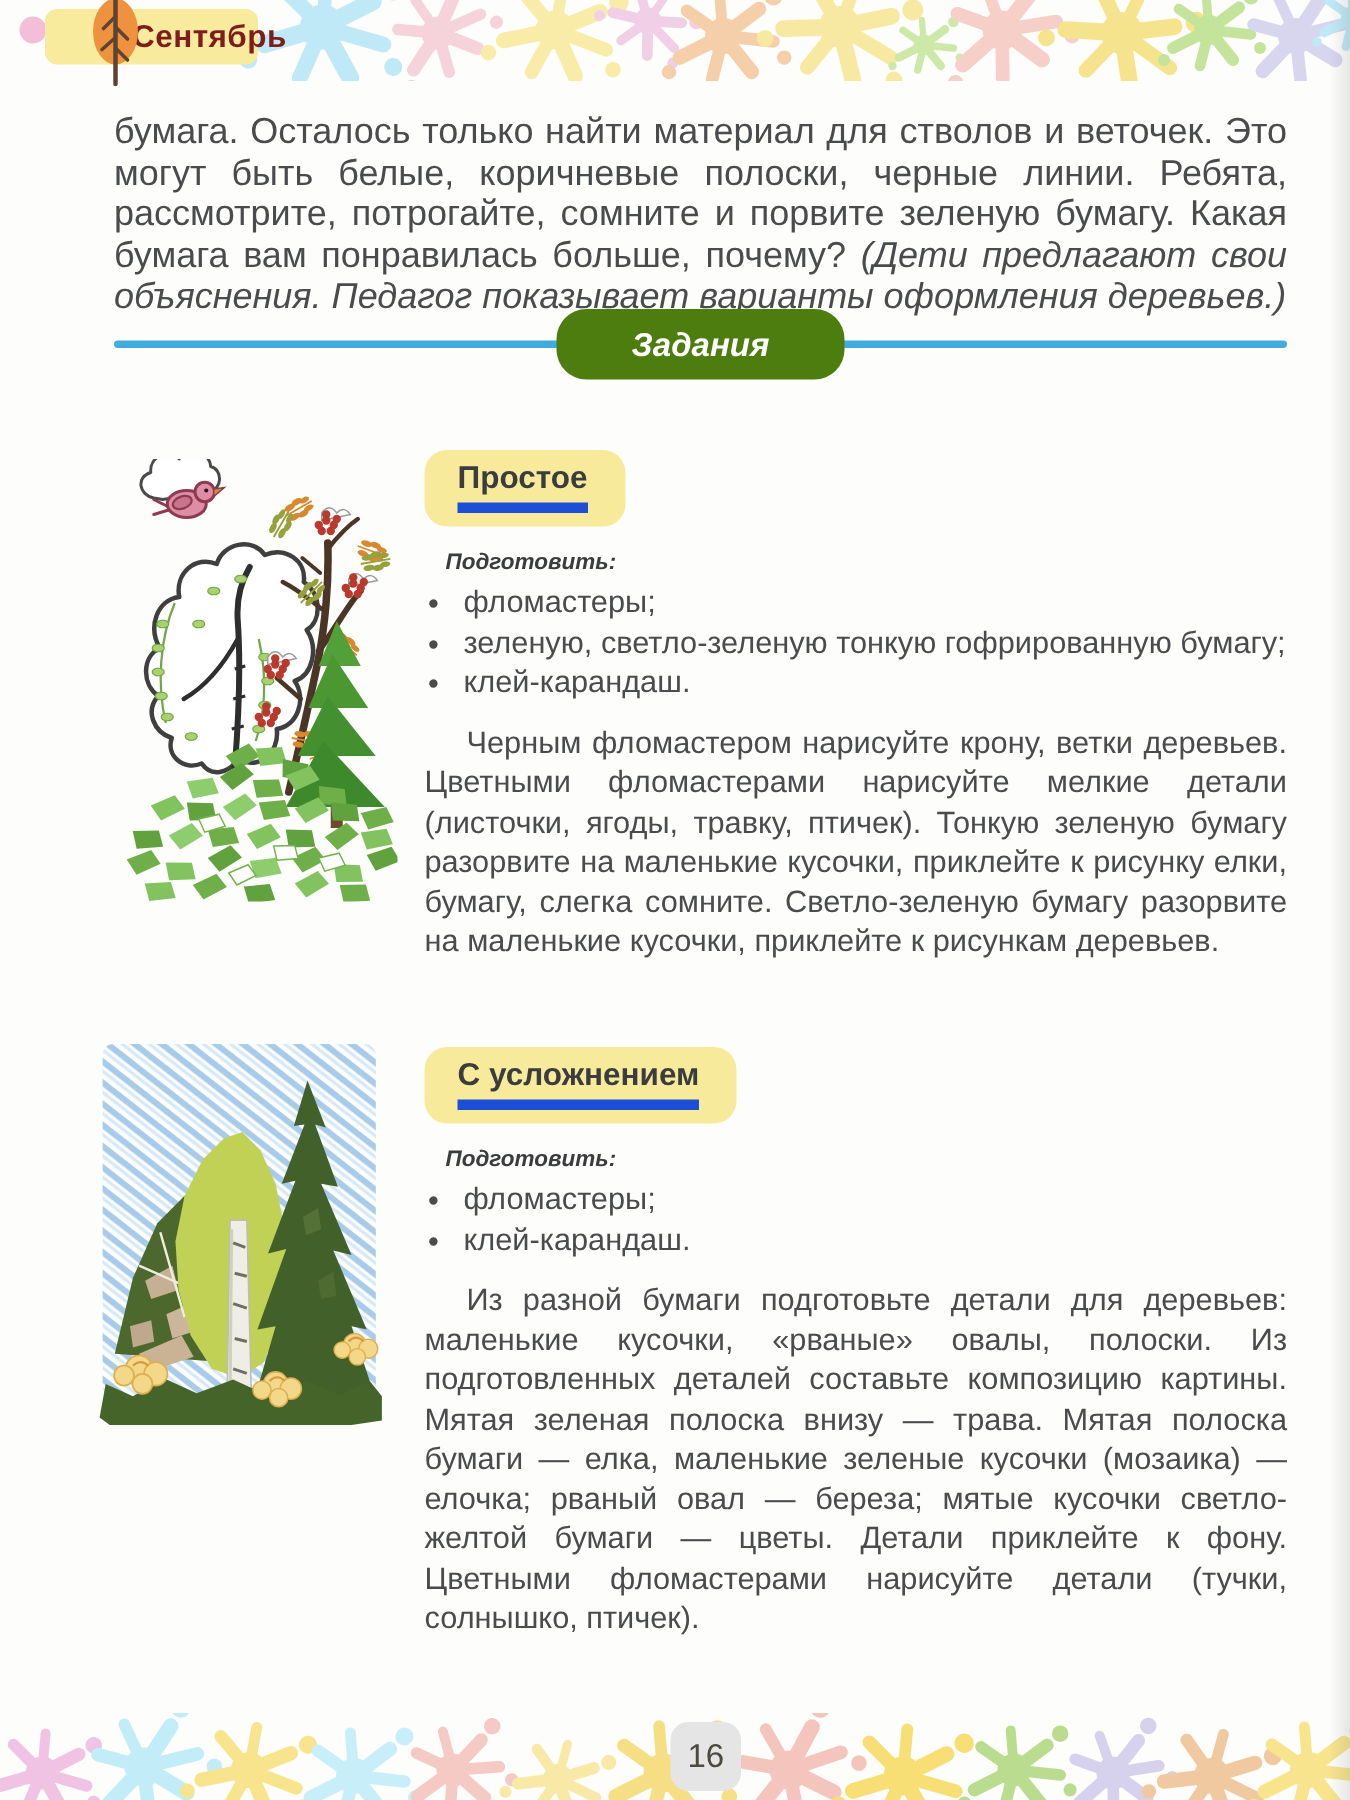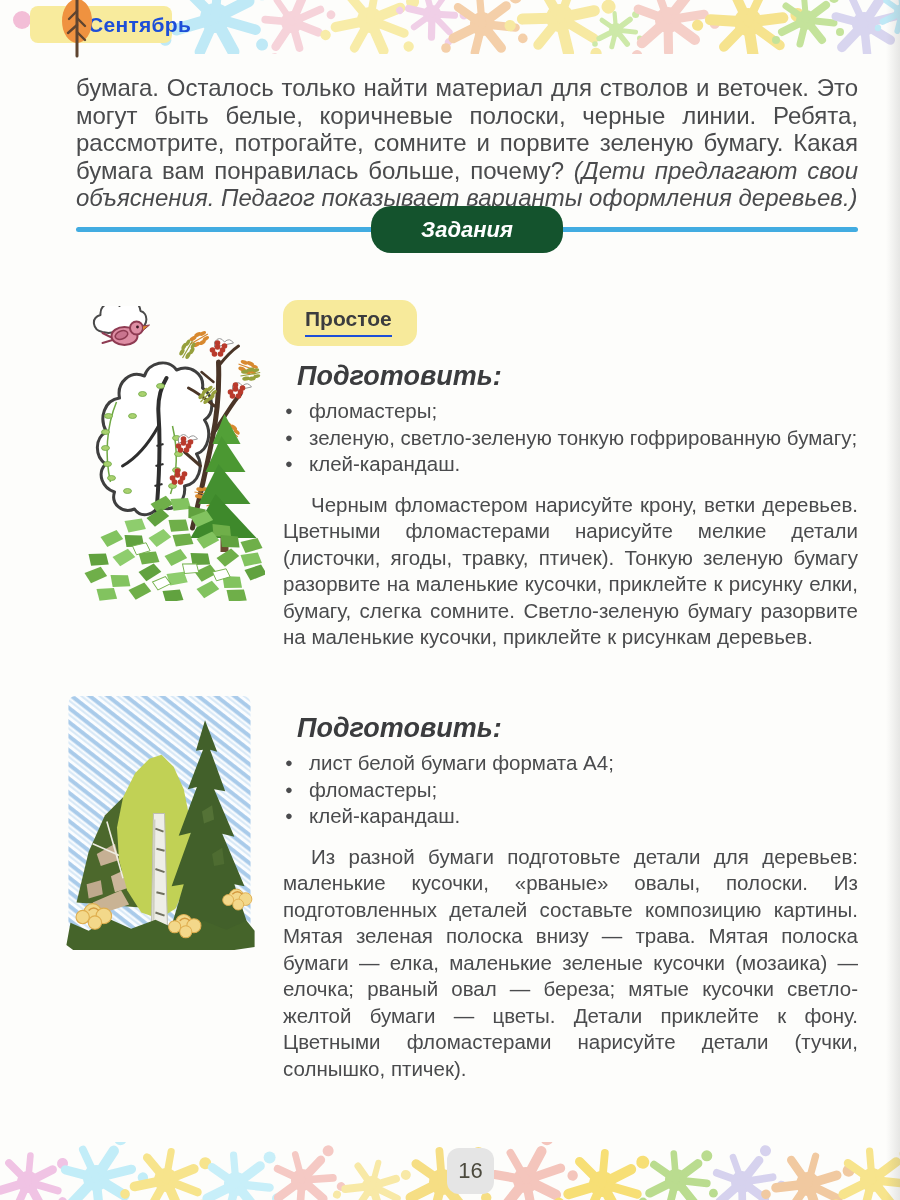--- a/index.html
+++ b/index.html
@@ -11,41 +11,41 @@
   }
   .deco{position:absolute;left:0;pointer-events:none;}
   .deco-top{top:0;}
   .deco-bottom{bottom:0;}
   .scan-edge{position:absolute;top:0;right:0;width:14px;height:100%;
     background:linear-gradient(to right,rgba(110,110,110,0),rgba(110,110,110,0.16));}
   
   .month-banner{position:absolute;left:30px;top:6px;width:142px;height:37px;
     background:#F8EB9D;border-radius:8px;}
   .month-label{position:absolute;left:58px;top:7px;font-size:21px;font-weight:bold;
-    color:#1d4ed8;letter-spacing:0.3px;}
+    color:#7f1d1d;letter-spacing:0.3px;}
   .month-leaf{position:absolute;left:52px;top:-3px;width:50px;height:62px;}
   
   .intro{position:absolute;left:76px;top:50px;width:782px;
     font-size:24px;line-height:27.5px;text-align:justify;hyphens:auto;}
   .intro i{font-style:italic;}
   
   .tasks-divider{position:absolute;left:76px;top:206px;width:782px;height:50px;}
   .tasks-line{position:absolute;left:0;right:0;top:21px;height:5px;background:#42ACE1;border-radius:3px;}
   .tasks-pill{position:absolute;left:50%;top:0;transform:translateX(-50%);
-    width:192px;height:47px;background:#14532d;border-radius:20px;
+    width:192px;height:47px;background:#4d7c0f;border-radius:20px;
     display:flex;align-items:center;justify-content:center;
     color:#fff;font-size:22px;font-weight:bold;font-style:italic;}
   
   .section{position:absolute;left:283px;width:575px;}
   .section-1{top:300px;}
   .section-2{top:698px;}
   .section-pill{display:inline-block;background:#F7EA9B;border-radius:15px;
     padding:7px 25px 9px 22px;font-size:21px;font-weight:bold;color:#3B3C3E;}
-  .section-pill span{display:inline-block;border-bottom:2px solid #1d4ed8;padding-bottom:4px;}
-  .prepare{margin:15px 0 6px 14px;font-size:27px;font-weight:bold;font-style:italic;color:#3B3C3E;}
+  .section-pill span{display:inline-block;border-bottom:7px solid #1d4ed8;padding-bottom:4px;}
+  .prepare{margin:15px 0 6px 14px;font-size:15px;font-weight:bold;font-style:italic;color:#3B3C3E;}
   .prep-list{list-style:none;margin:0;padding:0;font-size:20.5px;line-height:26.5px;}
   .prep-list li{position:relative;padding-left:26px;}
   .prep-list li::before{content:"\25CF";position:absolute;left:2px;top:0;font-size:13px;color:#4A4B4D;}
   .task-par{margin:14px 0 0 0;font-size:20.5px;line-height:26.5px;text-align:justify;
     text-indent:28px;hyphens:auto;}
   
   .illus{position:absolute;}
   .illus-1{left:70px;top:306px;}
   .illus-2{left:62px;top:692px;}
   
@@ -352,23 +352,25 @@
     <use href="#flw" transform="translate(172 202) scale(0.9)"></use>
   </g>
   <g stroke="#D59A3F" fill="none" stroke-width="1.4">
     <path d="M26,216 q5,-5 10,0"></path>
       <path d="M116,226 q5,-5 10,0"></path>
       <path d="M168,200 q5,-5 10,0"></path>
   </g>
 </svg>
 
 <div class="section section-2">
+  <div class="section-pill">
+    <span>С усложнением</span>
+  </div>
   <p class="prepare">Подготовить:</p>
   <ul class="prep-list">
-    <li>лист белой бумаги формата А4;</li>
     <li>фломастеры;</li>
     <li>клей-карандаш.</li>
   </ul>
   <p class="task-par">Из разной бумаги подготовьте детали для деревьев: маленькие кусочки, «рваные» овалы, полоски. Из подготовленных деталей составьте композицию картины. Мятая зеленая полоска внизу — трава. Мятая полоска бумаги — елка, маленькие зеленые кусочки (мозаика) — елочка; рваный овал — береза; мятые кусочки светло-желтой бумаги — цветы. Детали приклейте к фону. Цветными фломастерами нарисуйте детали (тучки, солнышко, птичек).</p>
 </div>
 
 <div class="page-num">
   <span>16</span>
 </div>
 

